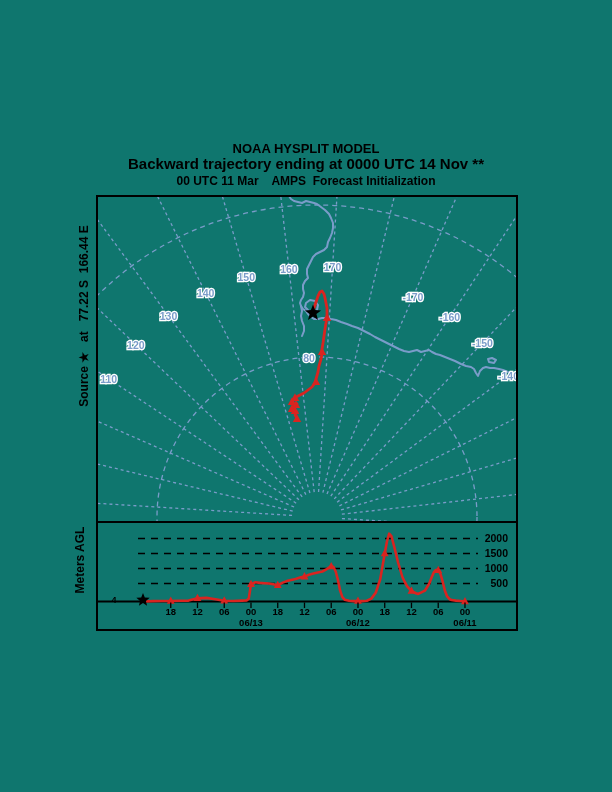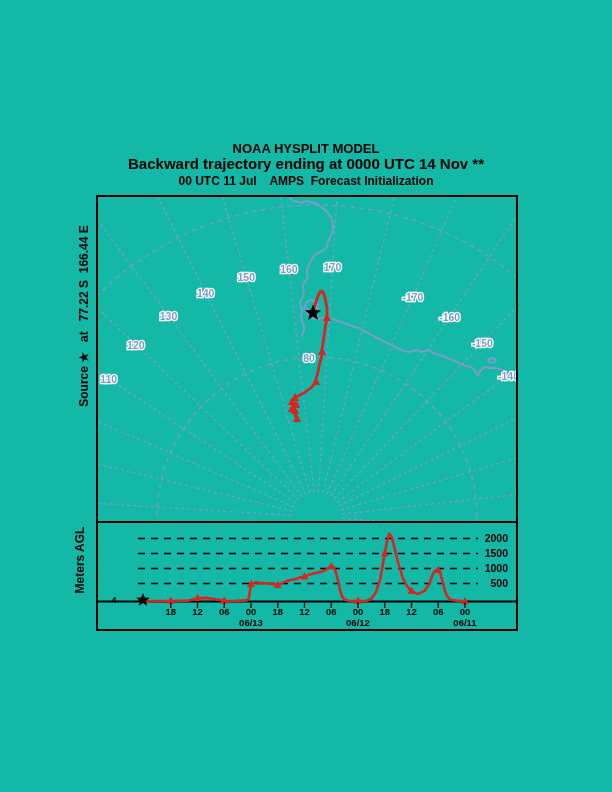--- a/index.html
+++ b/index.html
@@ -1,34 +1,34 @@
 <!DOCTYPE html>
 <html><head>
 <meta charset="utf-8">
 <style>
   html,body{margin:0;padding:0;background:#fff;}
-  .page{position:relative;width:612px;height:792px;background:#14b8a6;overflow:hidden;
+  .page{position:relative;width:612px;height:792px;background:#0f766e;overflow:hidden;
         font-family:"Liberation Sans",sans-serif;color:#000;}
   .title-line{position:absolute;left:0;width:612px;text-align:center;font-weight:bold;white-space:pre;}
   .t1{top:141px;font-size:13px;}
   .t2{top:155px;font-size:15px;}
   .t3{top:174px;font-size:12px;}
   .vtext{position:absolute;font-weight:bold;white-space:pre;transform:translate(-50%,-50%) rotate(-90deg);}
   .source-label{left:84px;top:316px;font-size:12px;}
   .meters-label{left:80px;top:560px;font-size:12px;}
   #fig{position:absolute;left:0;top:0;}
   #fig text{font-family:"Liberation Sans",sans-serif;font-weight:bold;}
 </style>
 </head>
 <body>
 
 <div class="page">
   <div class="title-line t1">NOAA HYSPLIT MODEL</div>
   <div class="title-line t2">Backward trajectory ending at 0000 UTC 14 Nov **</div>
-  <div class="title-line t3">00 UTC 11 Jul    AMPS  Forecast Initialization</div>
+  <div class="title-line t3">00 UTC 11 Mar    AMPS  Forecast Initialization</div>
   <div class="vtext source-label">Source ★   at   77.22 S  166.44 E</div>
   <div class="vtext meters-label">Meters AGL</div>
   <svg id="fig" width="612" height="792">
       <defs>
         <clipPath id="mapclip">
           <rect x="97" y="196" width="420" height="326"></rect>
         </clipPath>
       </defs>
       <g clip-path="url(#mapclip)">
         <g stroke="#7a9cc9" stroke-width="1.3" stroke-dasharray="3 3">

